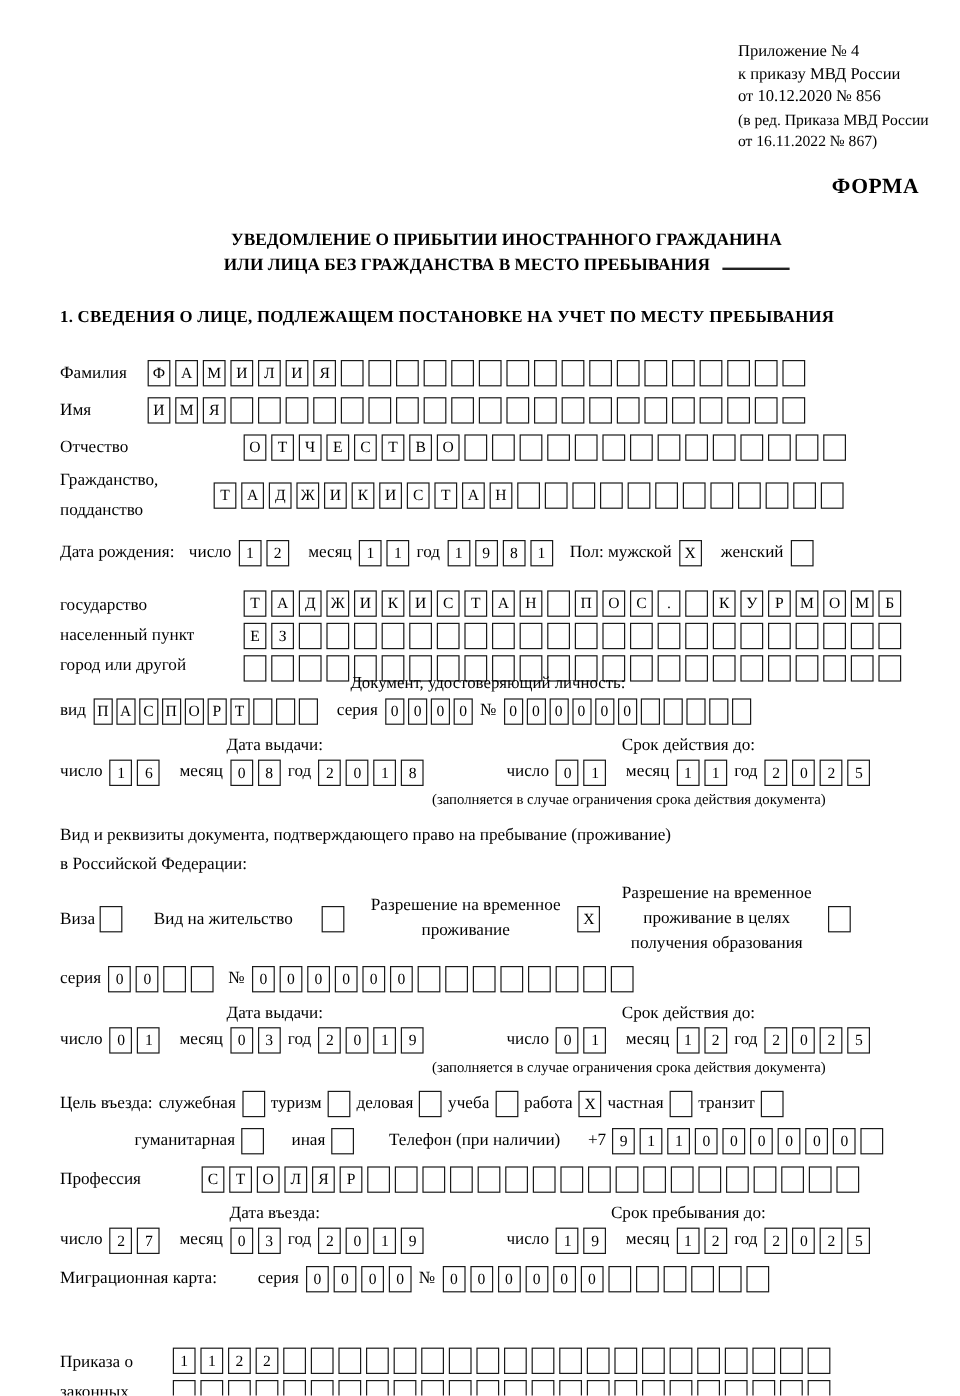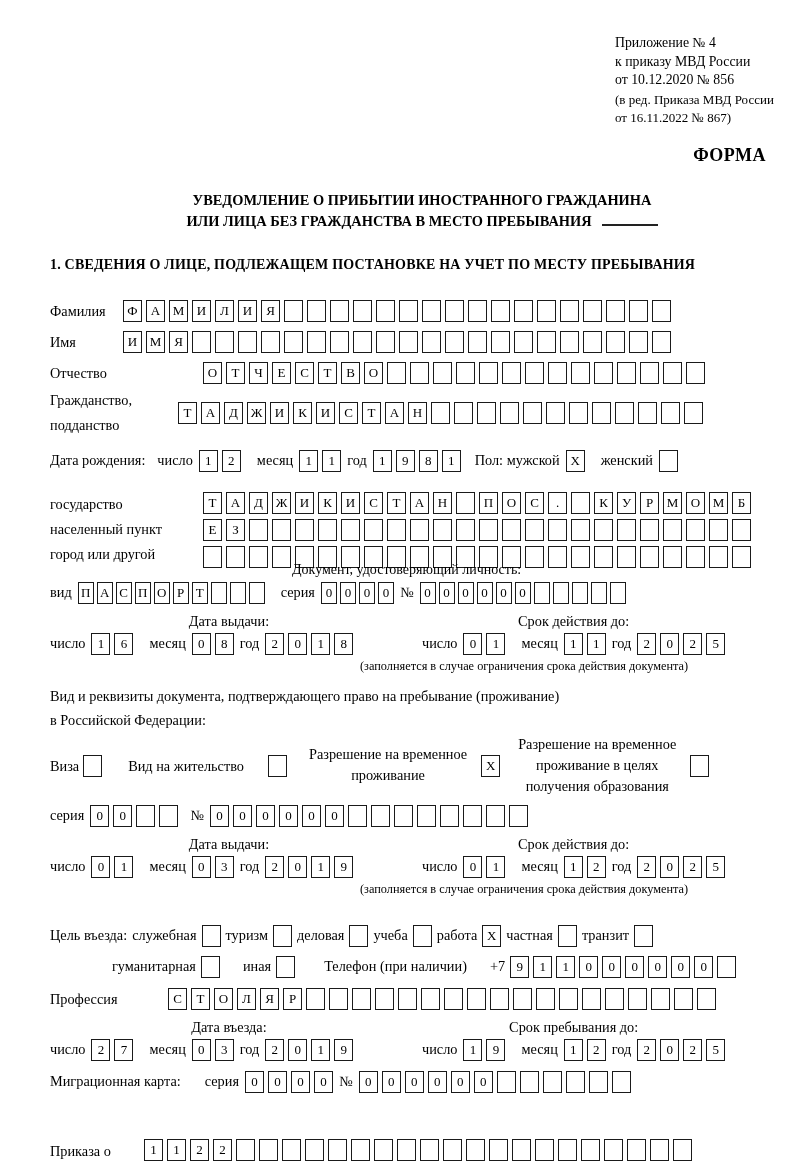--- a/index.html
+++ b/index.html
@@ -49,21 +49,21 @@
   .date-col.right { margin-left: 14px; }
   .date-head { text-align: center; line-height: 18px; }
   .date-line { display: flex; align-items: center; gap: 6px; margin-top: 3px; }
   .date-note { font-size: 12.3px; white-space: nowrap; margin-left: -62px; margin-top: 4px; }
 
   .para { margin-top: 10px; line-height: 24px; }
 
   .opt-row { display: flex; align-items: center; margin-top: 4px; }
   .opt-multi { text-align: center; line-height: 21px; margin-top: -2px; }
 
-  .goal-row { display: flex; align-items: center; margin-top: 28px; }
+  .goal-row { display: flex; align-items: center; margin-top: 12px; }
   .goal-row > * { margin-right: 5px; }
   .gap-l { margin-left: 10px; }
 
   .rep-block { position: relative; margin-top: 8px; min-height: 152px; }
 </style>
 </head>
 <body>
 
 <div class="page">
 
@@ -652,21 +652,21 @@
             <span class="cell">2</span>
             <span class="cell">0</span>
             <span class="cell">2</span>
             <span class="cell">5</span>
           </span>
       </div>
     </div>
   </div>
 
   <div class="inline-row" style="margin-top:10px">
-    <span class="lbl" style="margin-right:24px">Миграционная карта:</span>
+    <span class="lbl" style="margin-right:34px">Миграционная карта:</span>
     <span class="lbl">серия</span>
     <span class="cells">
         <span class="cell">0</span>
         <span class="cell">0</span>
         <span class="cell">0</span>
         <span class="cell">0</span>
       </span>
     <span class="lbl">№</span>
     <span class="cells">
         <span class="cell">0</span>

